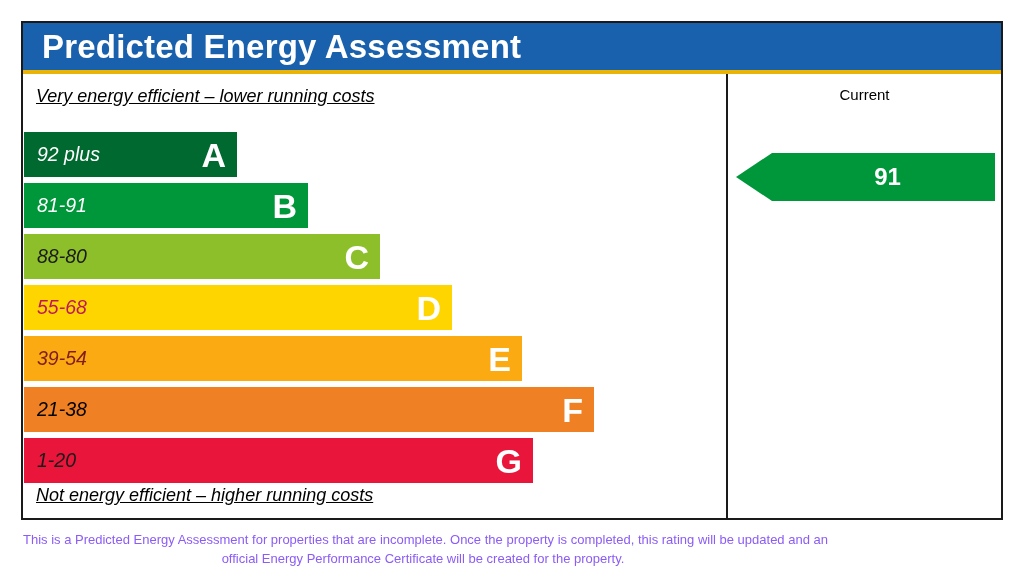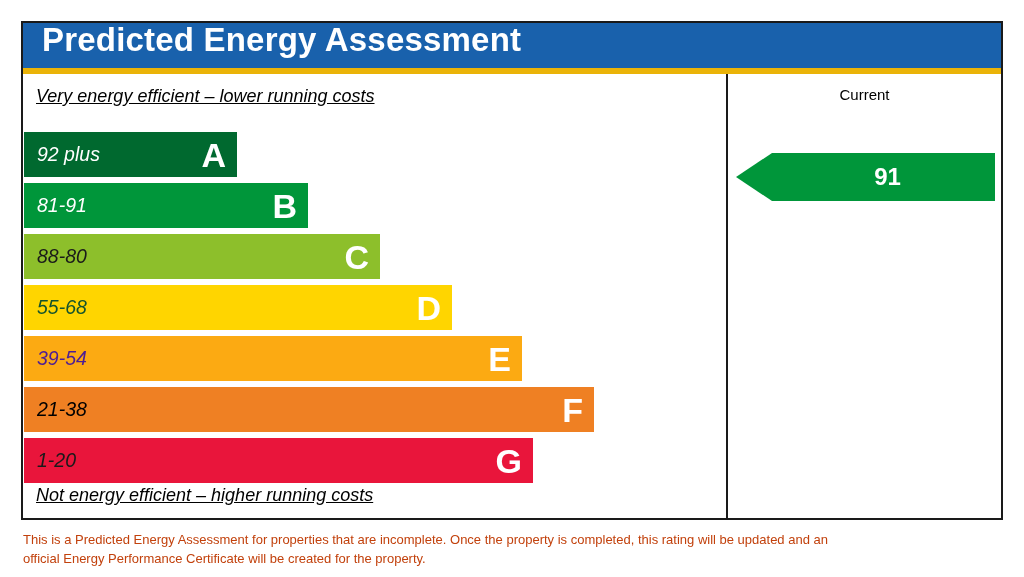--- a/index.html
+++ b/index.html
@@ -36,23 +36,23 @@
   }
 
   
   .title-bar {
     position: absolute;
     left: 0; top: 0;
     width: 100%;
     height: 51px;
     background: #1961ac;
     box-sizing: border-box;
-    border-bottom: 6px solid #eab308;
+    border-bottom: 4px solid #eab308;
     display: flex;
-    align-items: flex-start;
+    align-items: center;
   }
   .title-text {
     color: #ffffff;
     font-size: 33px;
     font-weight: bold;
     letter-spacing: 0.2px;
     padding-left: 19px;
     line-height: 1;
     white-space: nowrap;
   }
@@ -175,21 +175,22 @@
   }
 
   
   .footer-note {
     position: absolute;
     left: 23px;
     top: 531px;
     width: 800px;
     font-size: 13px;
     line-height: 1.45;
-    color: #c2410c;
+    color: #8b5cf6;
+    text-align: center;
   }
   .footer-line { display: block; white-space: nowrap; }
 </style>
 </head>
 <body>
 
 <div class="epc-root">
 
   <div class="cert-frame">
 
@@ -216,27 +217,27 @@
               </div>
             </div>
             <div class="band-row">
               <div class="band-bar" style="width: 356px; background: rgb(141, 191, 43);">
                 <span class="band-range" style="color: rgb(26, 26, 26);">88-80</span>
                 <span class="band-letter">C</span>
               </div>
             </div>
             <div class="band-row">
               <div class="band-bar" style="width: 428px; background: rgb(255, 213, 0);">
-                <span class="band-range" style="color: #14532d;">55-68</span>
+                <span class="band-range" style="color: #be185d;">55-68</span>
                 <span class="band-letter">D</span>
               </div>
             </div>
             <div class="band-row">
               <div class="band-bar" style="width: 498px; background: rgb(252, 170, 18);">
-                <span class="band-range" style="color: #4c1d95;">39-54</span>
+                <span class="band-range" style="color: #7f1d1d;">39-54</span>
                 <span class="band-letter">E</span>
               </div>
             </div>
             <div class="band-row">
               <div class="band-bar" style="width: 570px; background: rgb(239, 128, 35);">
                 <span class="band-range" style="color: #000000;">21-38</span>
                 <span class="band-letter">F</span>
               </div>
             </div>
             <div class="band-row">

